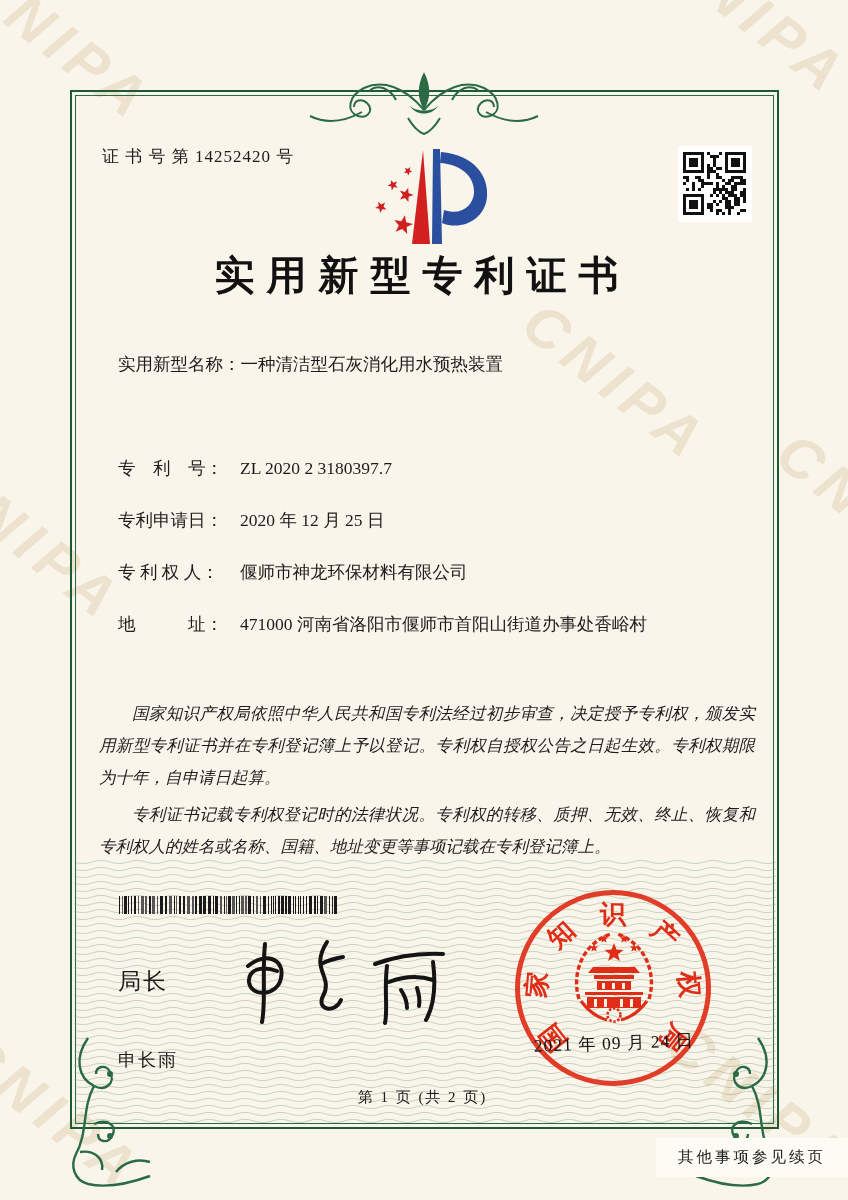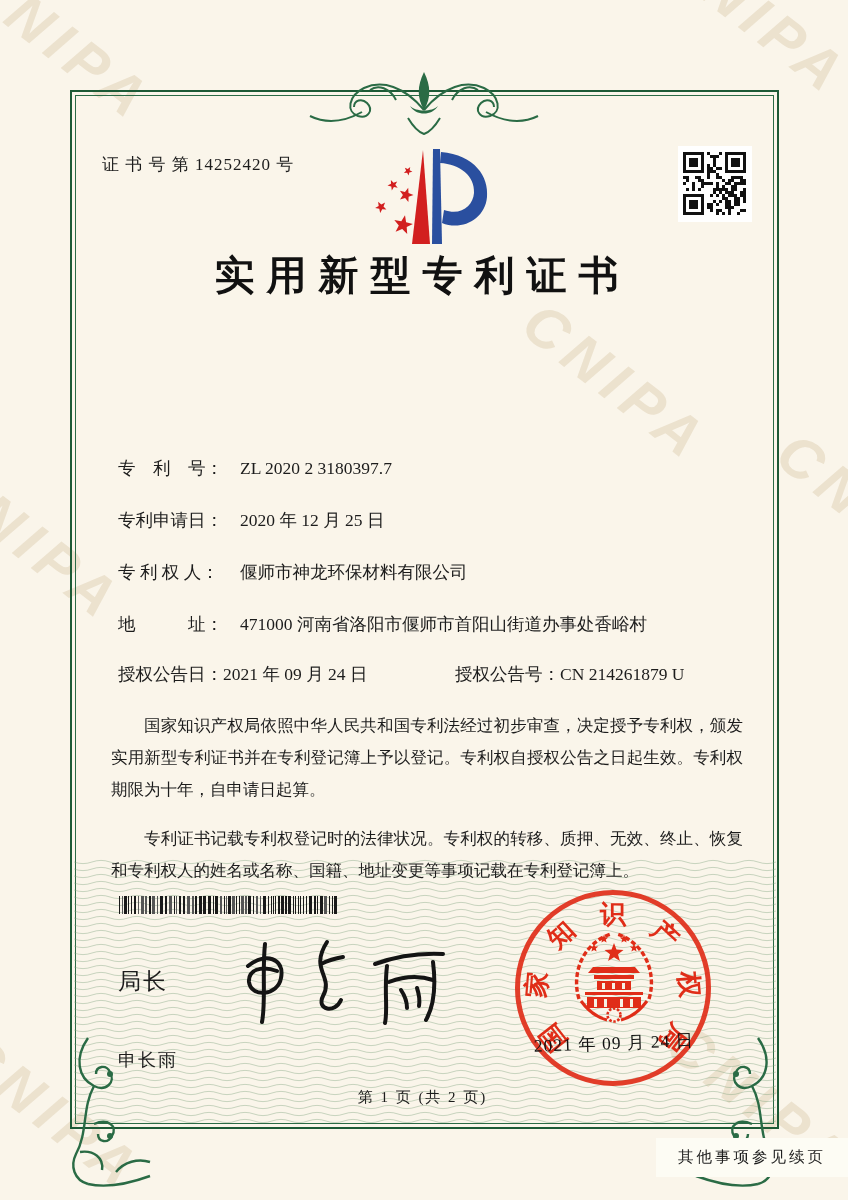--- a/index.html
+++ b/index.html
@@ -8,27 +8,27 @@
   .abs{position:absolute;}
   
   .wm{position:absolute;font-family:"Liberation Sans","DejaVu Sans",sans-serif;
       font-weight:700;font-style:italic;font-size:58px;letter-spacing:8px;
       color:rgba(214,194,160,0.38);transform:rotate(38deg);white-space:nowrap;z-index:1;}
   
   .frame{position:absolute;left:70px;top:90px;width:705px;height:1035px;
          border:2px solid #1d5a36;z-index:2;}
   .frame-inner{position:absolute;left:3px;top:3px;right:3px;bottom:3px;border:1px solid #2a6b45;}
   .content{z-index:3;}
-  .certno{left:102px;top:145px;font-size:17px;letter-spacing:1px;margin-top:8px;}
+  .certno{left:102px;top:145px;font-size:17px;letter-spacing:1px;}
   .title{left:70px;top:248px;width:705px;text-align:center;font-size:40px;font-weight:700;
          letter-spacing:12px;color:#111;}
   .frow{left:118px;width:580px;font-size:17.5px;white-space:nowrap;}
   .flabel{display:inline-block;min-width:122px;}
   .para-block{left:95px;top:694px;width:664px;font-size:16.5px;line-height:1.95;text-align:justify;}
-  .para-block p{margin:16px;text-indent:2em;}
+  .para-block p{margin:4px;text-indent:2em;font-style:italic;}
   .qrbox{left:678px;top:146px;width:74px;height:76px;background:#fff;}
   .waves-svg{left:74px;top:857px;z-index:2;}
   .barcode{left:119px;top:896px;z-index:3;}
   .sig-title{left:118px;top:966px;font-size:23px;letter-spacing:2px;}
   .sig-name{left:118px;top:1048px;font-size:18px;letter-spacing:2px;}
   .sig-svg{left:235px;top:930px;z-index:4;}
   .seal{left:515px;top:890px;width:196px;height:196px;border:5px solid rgba(224,45,24,0.92);
         border-radius:50%;box-sizing:border-box;z-index:4;}
   .seal-ch{position:absolute;font-family:"Liberation Sans","DejaVu Sans",sans-serif;
            font-weight:700;font-size:26px;color:#e02d18;transform-origin:center;}
@@ -276,35 +276,34 @@
         <rect x="60" y="57" width="3" height="3" fill="#111"></rect>
         <rect x="33" y="60" width="3" height="3" fill="#111"></rect>
         <rect x="39" y="60" width="3" height="3" fill="#111"></rect>
         <rect x="45" y="60" width="3" height="3" fill="#111"></rect>
         <rect x="54" y="60" width="3" height="3" fill="#111"></rect>
       </svg>
   </div>
 
   <div class="abs title content">实用新型专利证书</div>
 
+  <div class="abs frow content" style="top:352px">
+    <span class="flabel">实用新型名称：</span><span>一种清洁型石灰消化用水预热装置</span>
+  </div>
   <div class="abs frow content" style="top:456px">
     <span class="flabel">专　利　号：</span><span>ZL 2020 2 3180397.7</span>
   </div>
   <div class="abs frow content" style="top:508px">
     <span class="flabel">专利申请日：</span><span>2020 年 12 月 25 日</span>
   </div>
   <div class="abs frow content" style="top:560px">
     <span class="flabel">专 利 权 人：</span><span>偃师市神龙环保材料有限公司</span>
   </div>
   <div class="abs frow content" style="top:612px;width:640px">
     <span class="flabel">地　　　址：</span><span>471000 河南省洛阳市偃师市首阳山街道办事处香峪村</span>
-  </div>
-  <div class="abs frow content" style="top:662px;width:660px">
-    <span><span class="flabel" style="min-width:0">授权公告日：</span><span>2021 年 09 月 24 日</span></span>
-    <span style="position:absolute;left:337px"><span>授权公告号：</span><span>CN 214261879 U</span></span>
   </div>
 
   <div class="abs para-block content">
     <p>国家知识产权局依照中华人民共和国专利法经过初步审查，决定授予专利权，颁发实用新型专利证书并在专利登记簿上予以登记。专利权自授权公告之日起生效。专利权期限为十年，自申请日起算。</p>
     <p>专利证书记载专利权登记时的法律状况。专利权的转移、质押、无效、终止、恢复和专利权人的姓名或名称、国籍、地址变更等事项记载在专利登记簿上。</p>
   </div>
 
   <svg class="abs barcode" id="barcode" width="224" height="18">
       <rect x="0" y="0" width="1" height="18" fill="#1a1a1a"></rect>
       <rect x="3" y="0" width="1" height="18" fill="#555"></rect>

